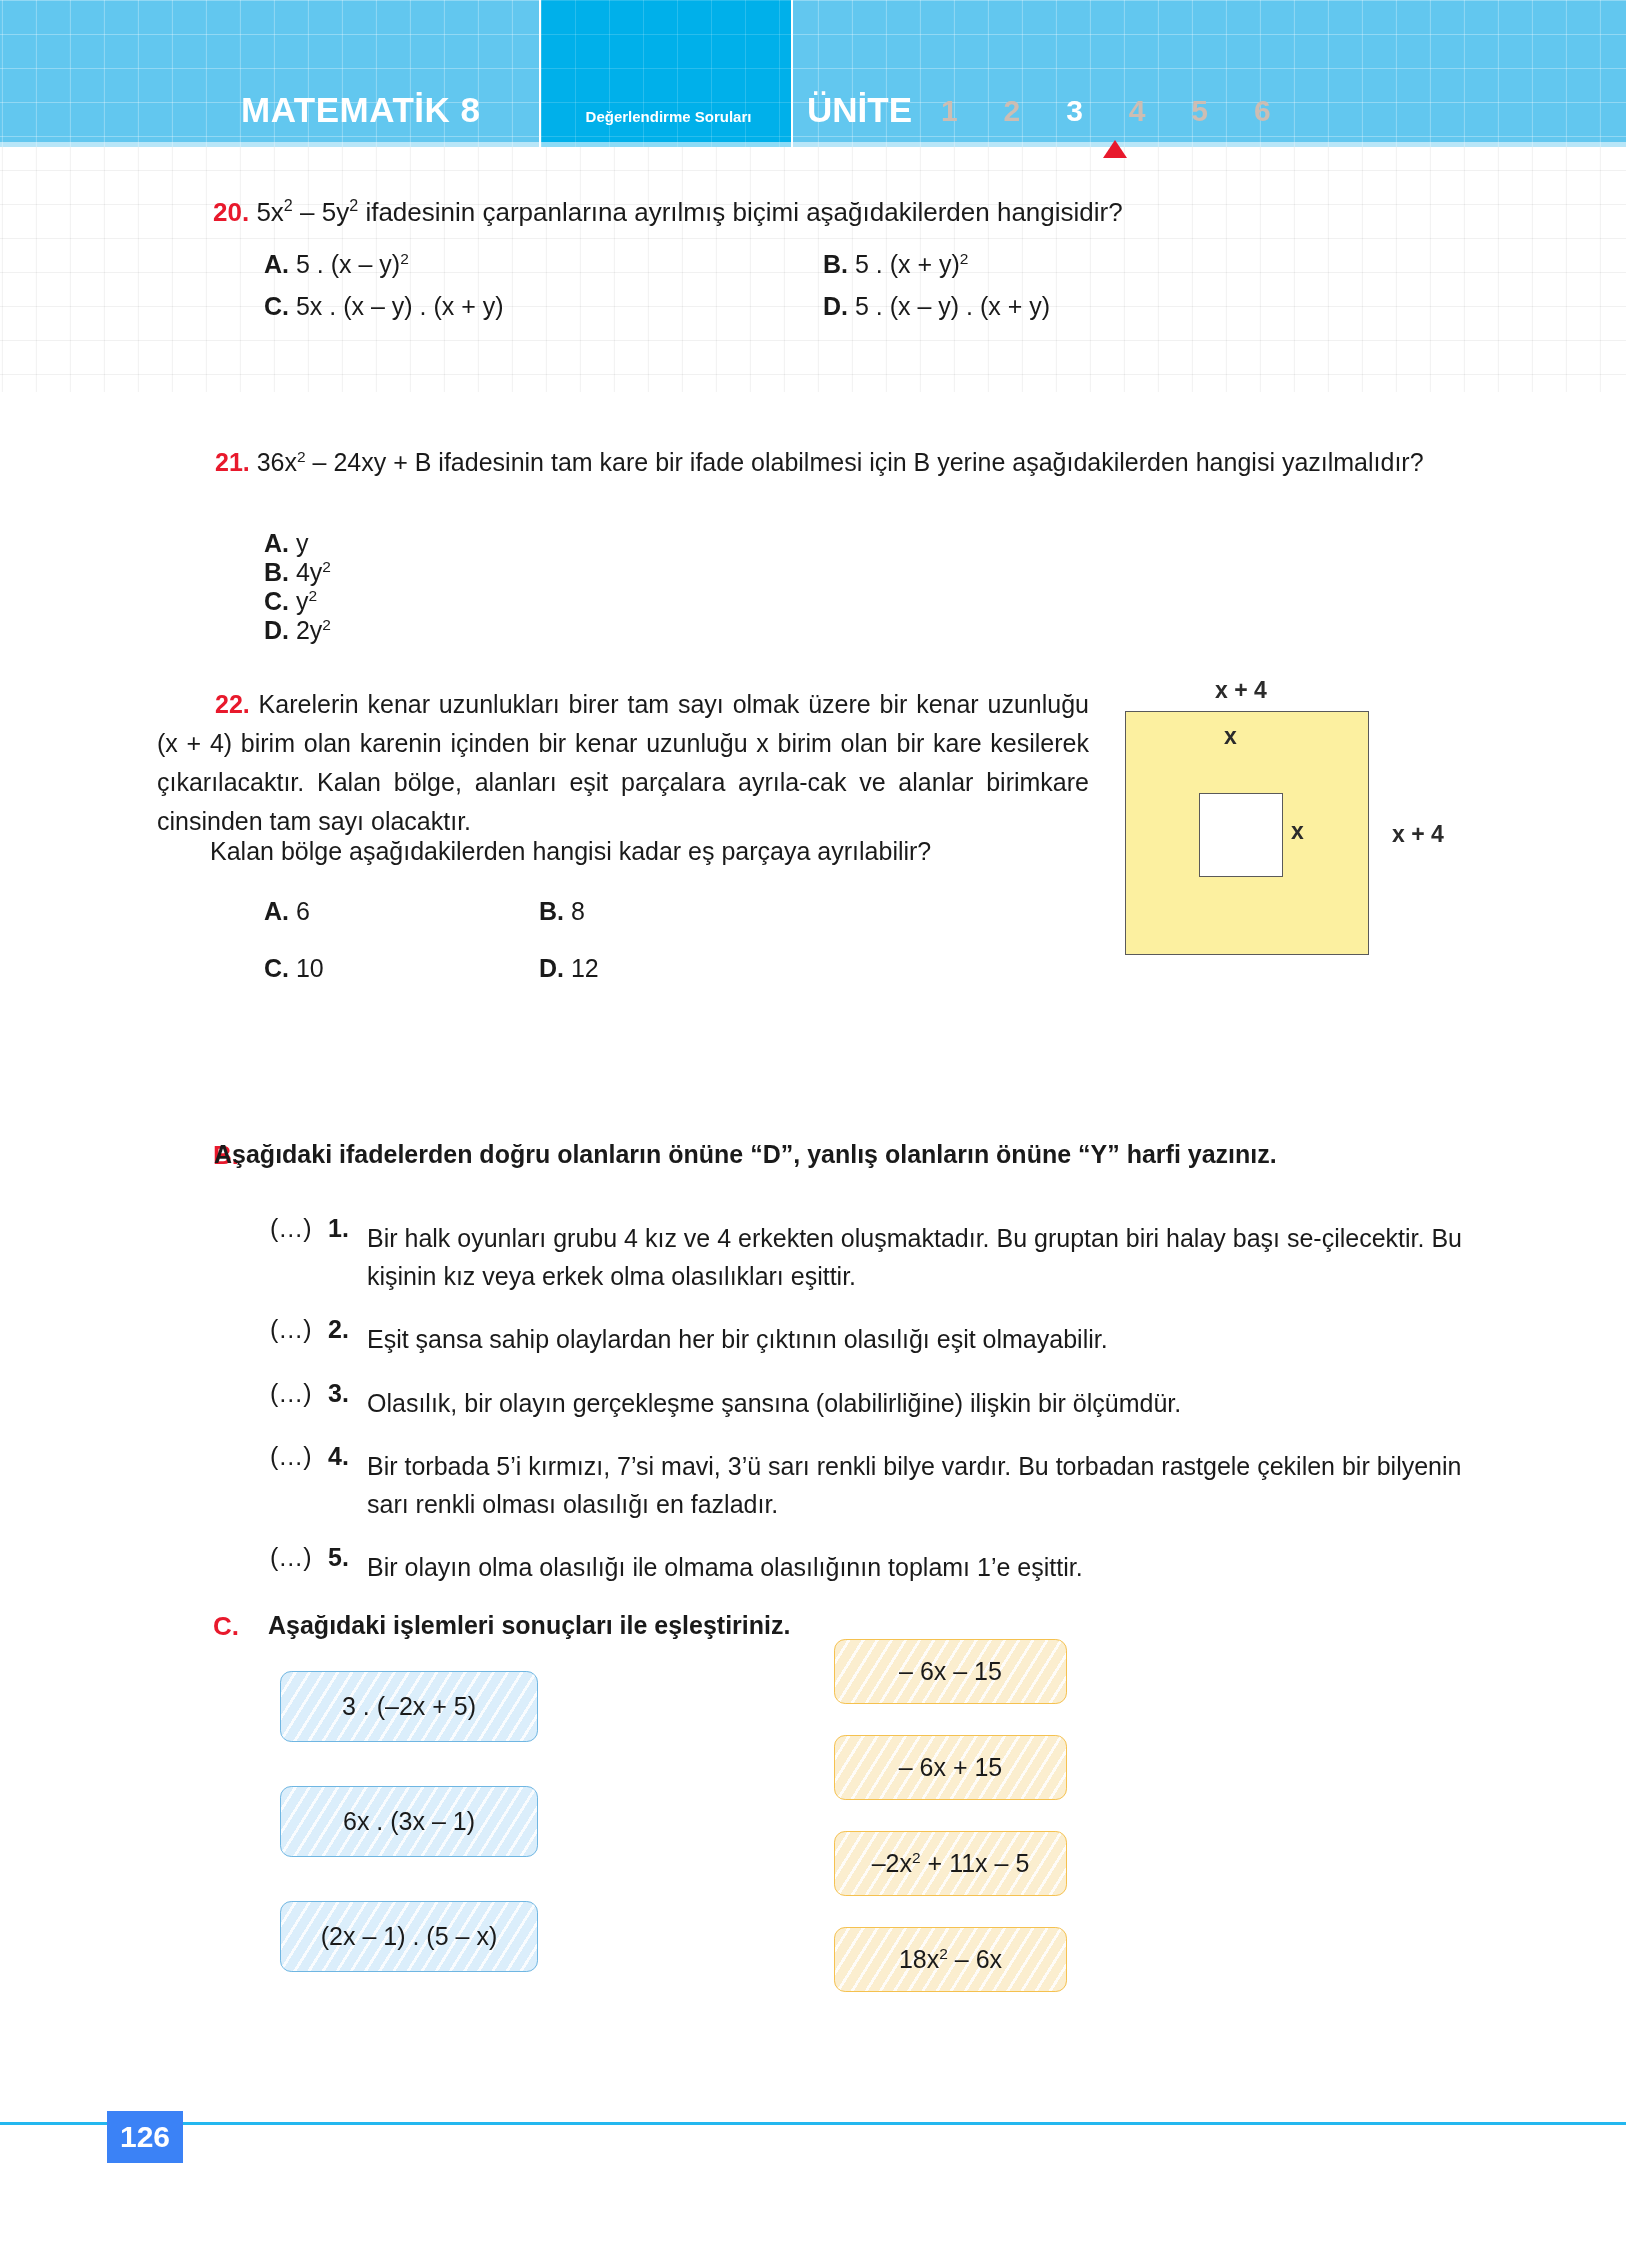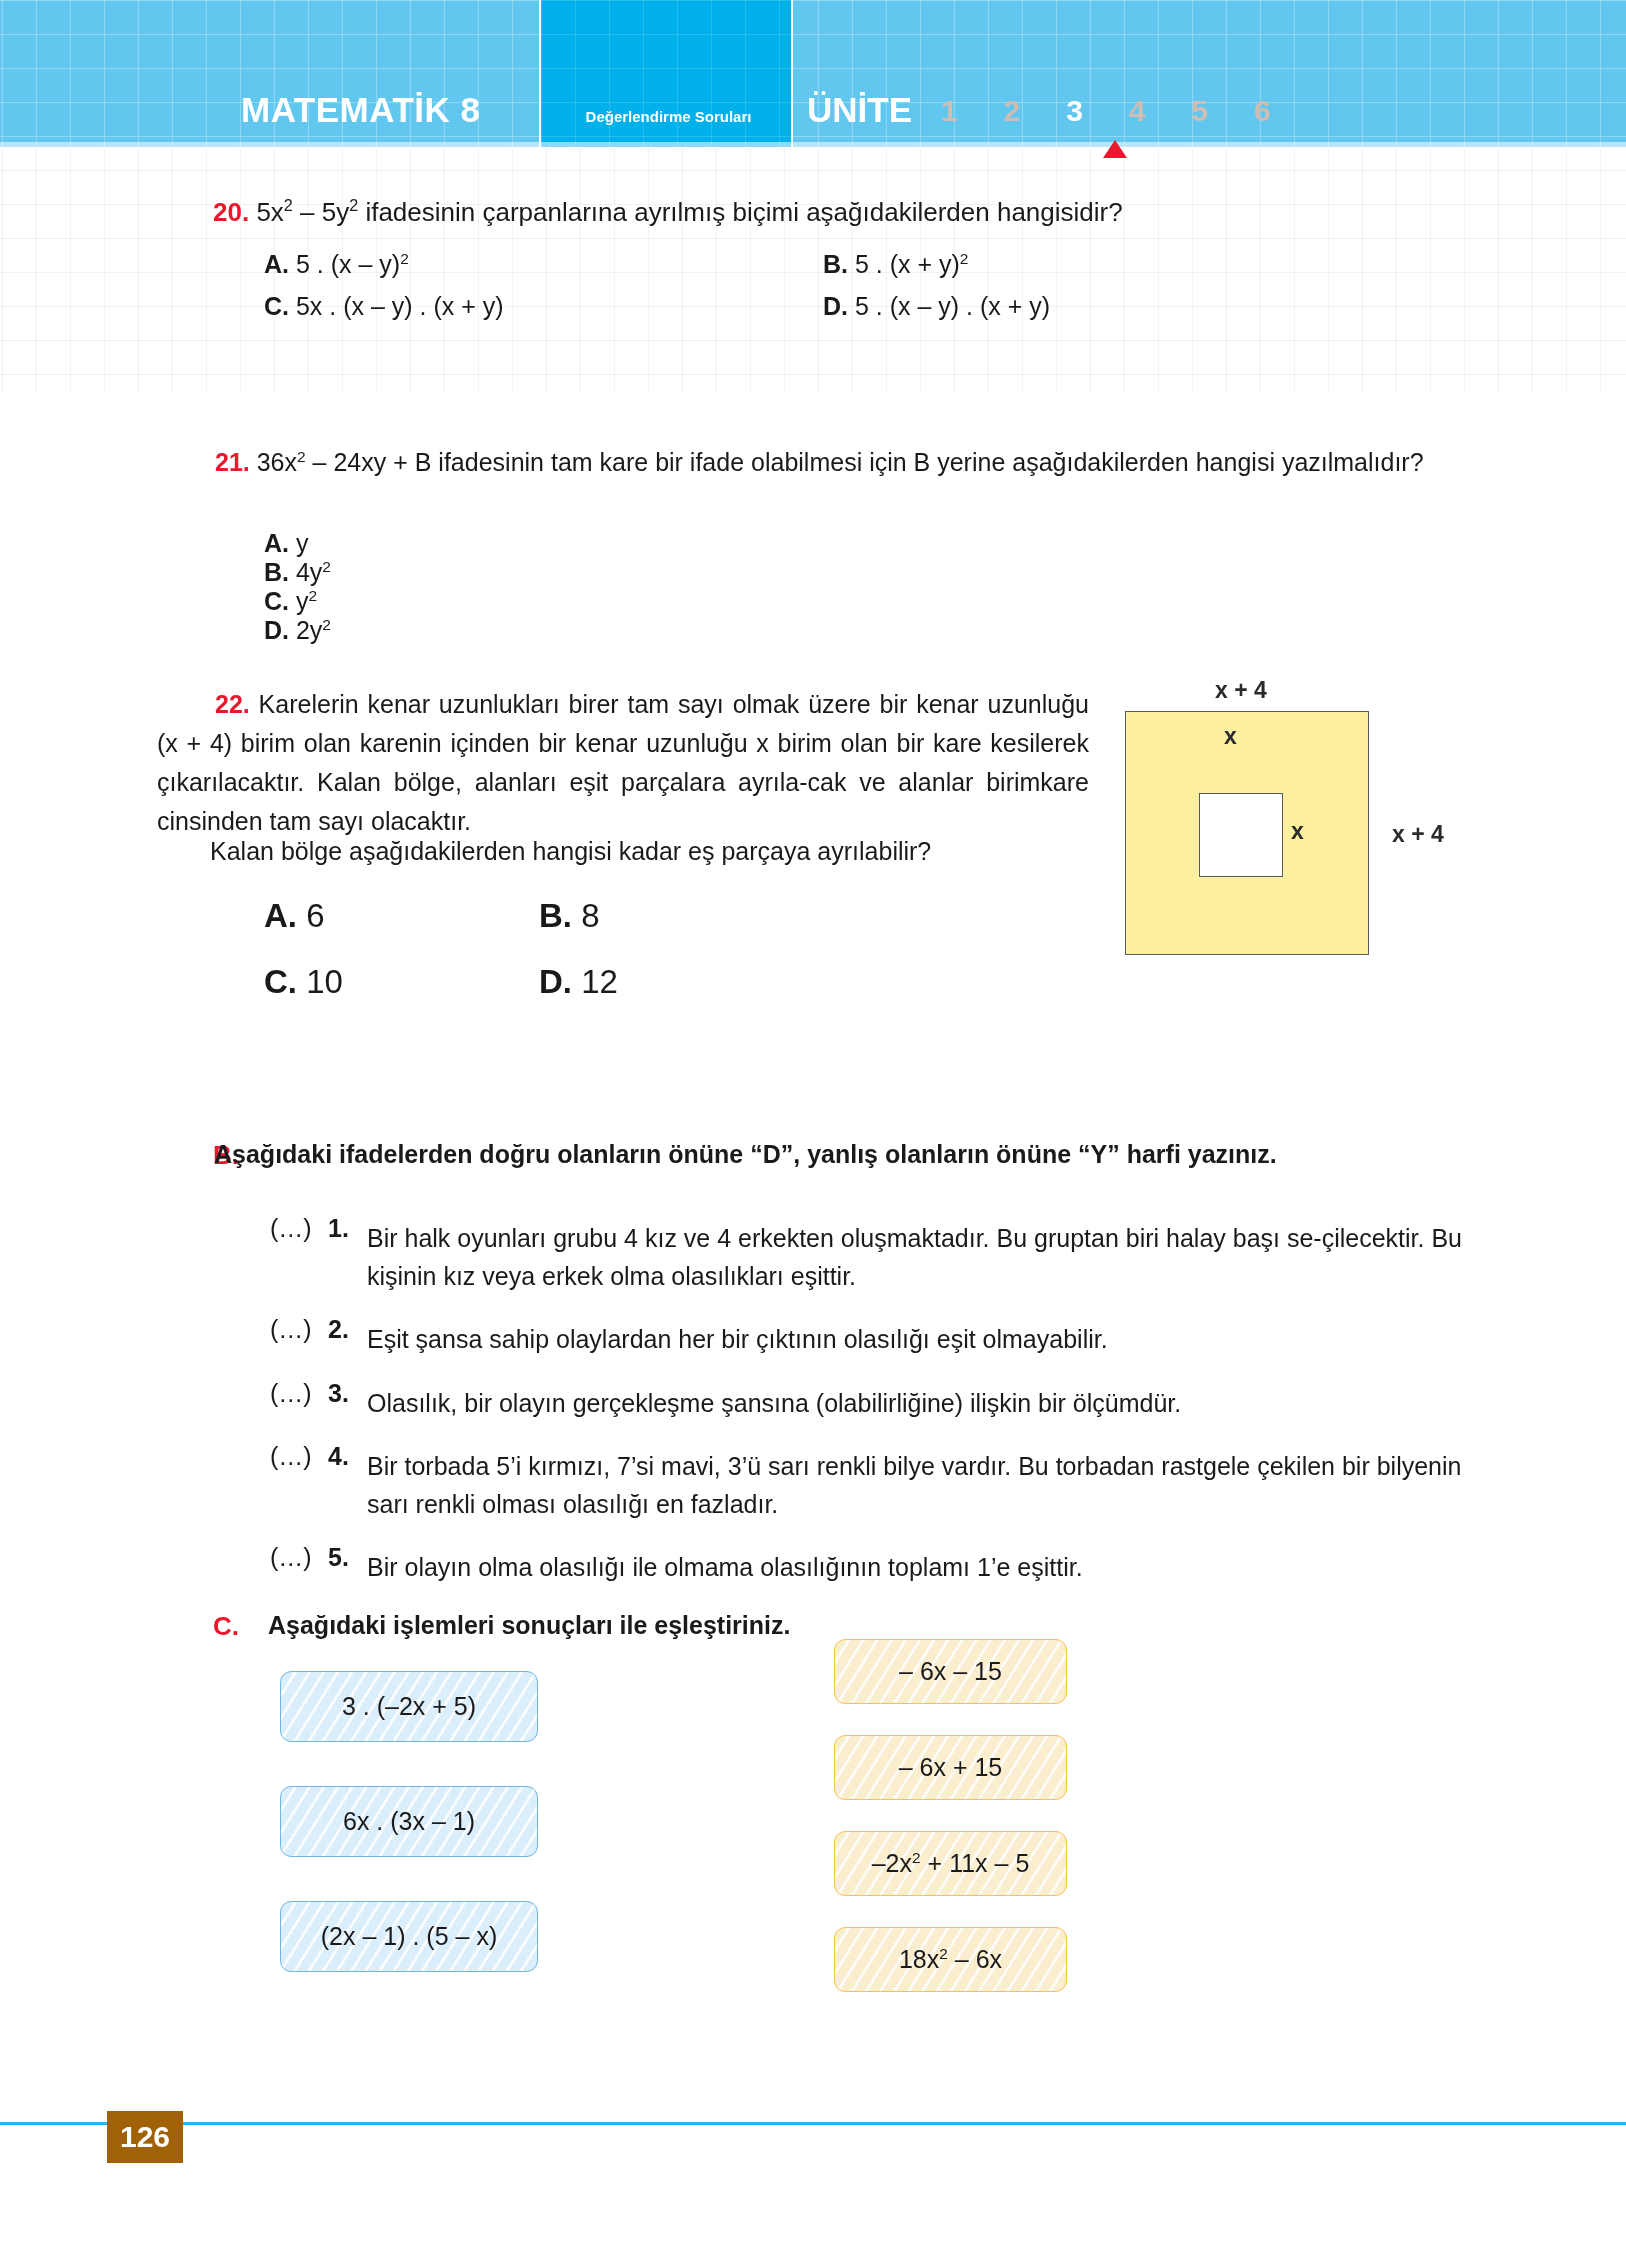--- a/index.html
+++ b/index.html
@@ -191,21 +191,21 @@
   .q22-sub {
     position: absolute;
     left: 210px; top: 690px;
     width: 932px;
     font-size: 25px;
   }
   .q22-opts {
     position: absolute;
     left: 264px; top: 750px;
     width: 746px;
-    font-size: 33px;
+    font-size: 25px;
   }
   .q22-opts .row { display: flex; margin-bottom: 28px; }
   .q22-opts .cell { width: 275px; }
 
   
   .figure {
     position: absolute;
     left: 1114px; top: 522px;
     width: 373px; height: 242px;
   }
@@ -326,21 +326,21 @@
     left: 0; top: 2122px;
     width: 1627px;
     height: 2.8px;
     background: #23b7ef;
     z-index: 1;
   }
   .page-box {
     position: absolute;
     left: 107px; top: 2111px;
     width: 76px; height: 52px;
-    background: #a16207;
+    background: #3b82f6;
     color: #ffffff;
     font-size: 30px;
     font-weight: bold;
     display: flex;
     align-items: center;
     justify-content: center;
     z-index: 2;
   }
 </style>
 </head>

